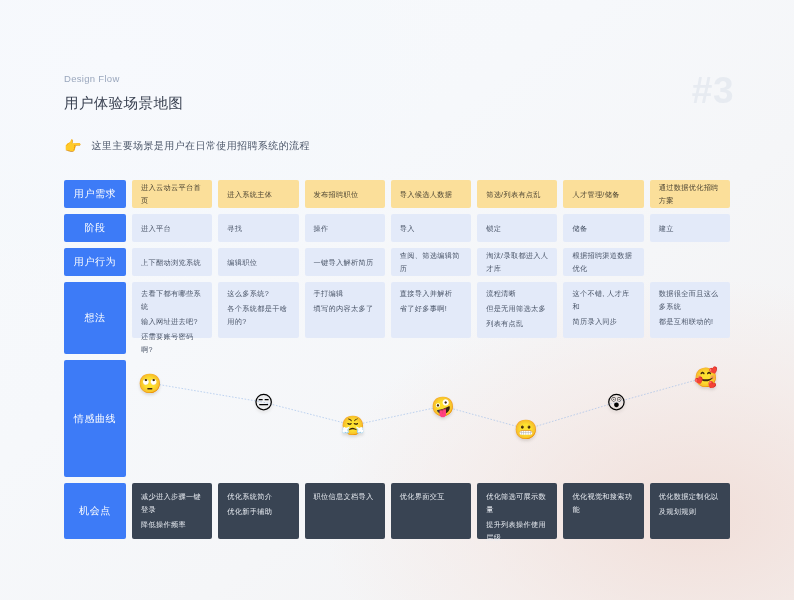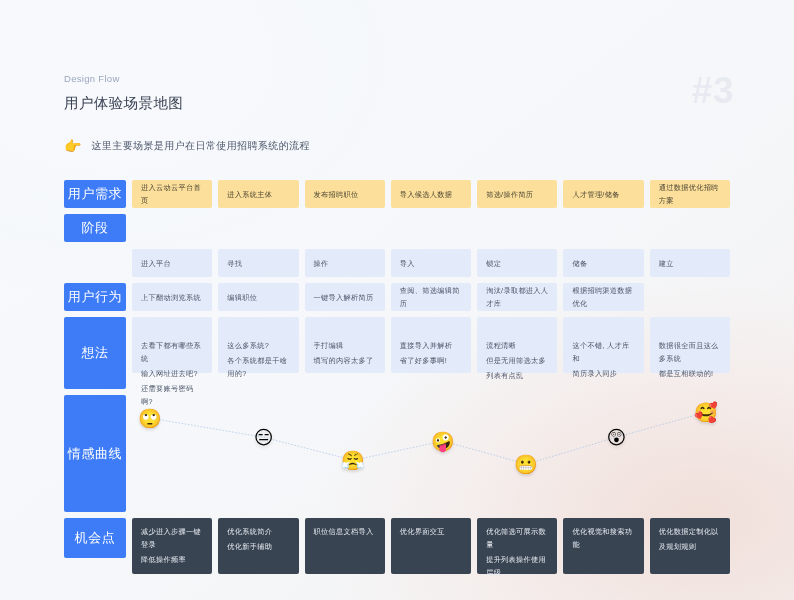--- a/index.html
+++ b/index.html
@@ -40,43 +40,43 @@
     letter-spacing: .5px; line-height: 1;
   }
 
   
   .board { position: absolute; left: 64px; top: 180px; width: 666px; }
   .row { display: flex; gap: 6px; margin-bottom: 6px; }
   .row:last-child { margin-bottom: 0; }
 
   .rowlabel {
     flex: 0 0 62px; background: #3d7bf7; border-radius: 2px;
-    color: #ffffff; font-size: 13px; font-weight: 500;
+    color: #ffffff; font-size: 10px; font-weight: 500;
     display: flex; align-items: center; justify-content: center;
     letter-spacing: .6px;
   }
   .cells { flex: 1; display: grid; grid-template-columns: repeat(7, 1fr); gap: 6px; }
 
   .cell {
     border-radius: 2px; padding: 7px 9px;
     font-size: 7.2px; line-height: 13px; letter-spacing: .3px;
   }
   .cell.need { background: #fbdf9a; color: #4d4533; display: flex; align-items: center; }
   .cell.stage { background: #e3eaf9; color: #4a5568; display: flex; align-items: center; }
   .cell.behavior { background: #e3eaf9; color: #4a5568; display: flex; align-items: center; }
   .cell.thought { background: #e3eaf9; color: #4a5568; }
   .cell.chance { background: #394453; color: #e8ecf2; }
 
   .r-need .cells .cell { height: 28px; }
-  .r-stage .cells .cell { height: 28px; margin-top: 35px; }
+  .r-stage .cells .cell { height: 28px; }
   .r-behavior .cells .cell { height: 28px; }
-  .r-thought .cells .cell { height: 56px; padding-top: 22px; }
+  .r-thought .cells .cell { height: 56px; padding-top: 5px; }
   .r-thought .rowlabel { height: 72px; text-align: right; }
   .r-chance .cells .cell { height: 56px; }
-  .r-chance .rowlabel { height: 40px; }
+  .r-chance .rowlabel { height: 56px; }
   .r-need .rowlabel, .r-stage .rowlabel, .r-behavior .rowlabel { height: 28px; }
 
   .cell .line { display: block; }
   .cell .line + .line { margin-top: 2px; }
 
   
   .r-emotion { display: flex; gap: 6px; margin-bottom: 6px; }
   .r-emotion .rowlabel { height: 117px; }
   .emotion-canvas {
     flex: 1; position: relative; height: 96px; overflow: visible;
@@ -103,21 +103,21 @@
 
 <div class="board">
 
   <div class="row r-need">
     <div class="rowlabel">用户需求</div>
     <div class="cells">
       <div class="cell need">进入云动云平台首页</div>
       <div class="cell need">进入系统主体</div>
       <div class="cell need">发布招聘职位</div>
       <div class="cell need">导入候选人数据</div>
-      <div class="cell need">筛选/操作简历</div>
+      <div class="cell need">筛选/列表有点乱</div>
       <div class="cell need">人才管理/储备</div>
       <div class="cell need">通过数据优化招聘方案</div>
     </div>
   </div>
 
   <div class="row r-stage">
     <div class="rowlabel">阶段</div>
     <div class="cells">
       <div class="cell stage">进入平台</div>
       <div class="cell stage">寻找</div>

